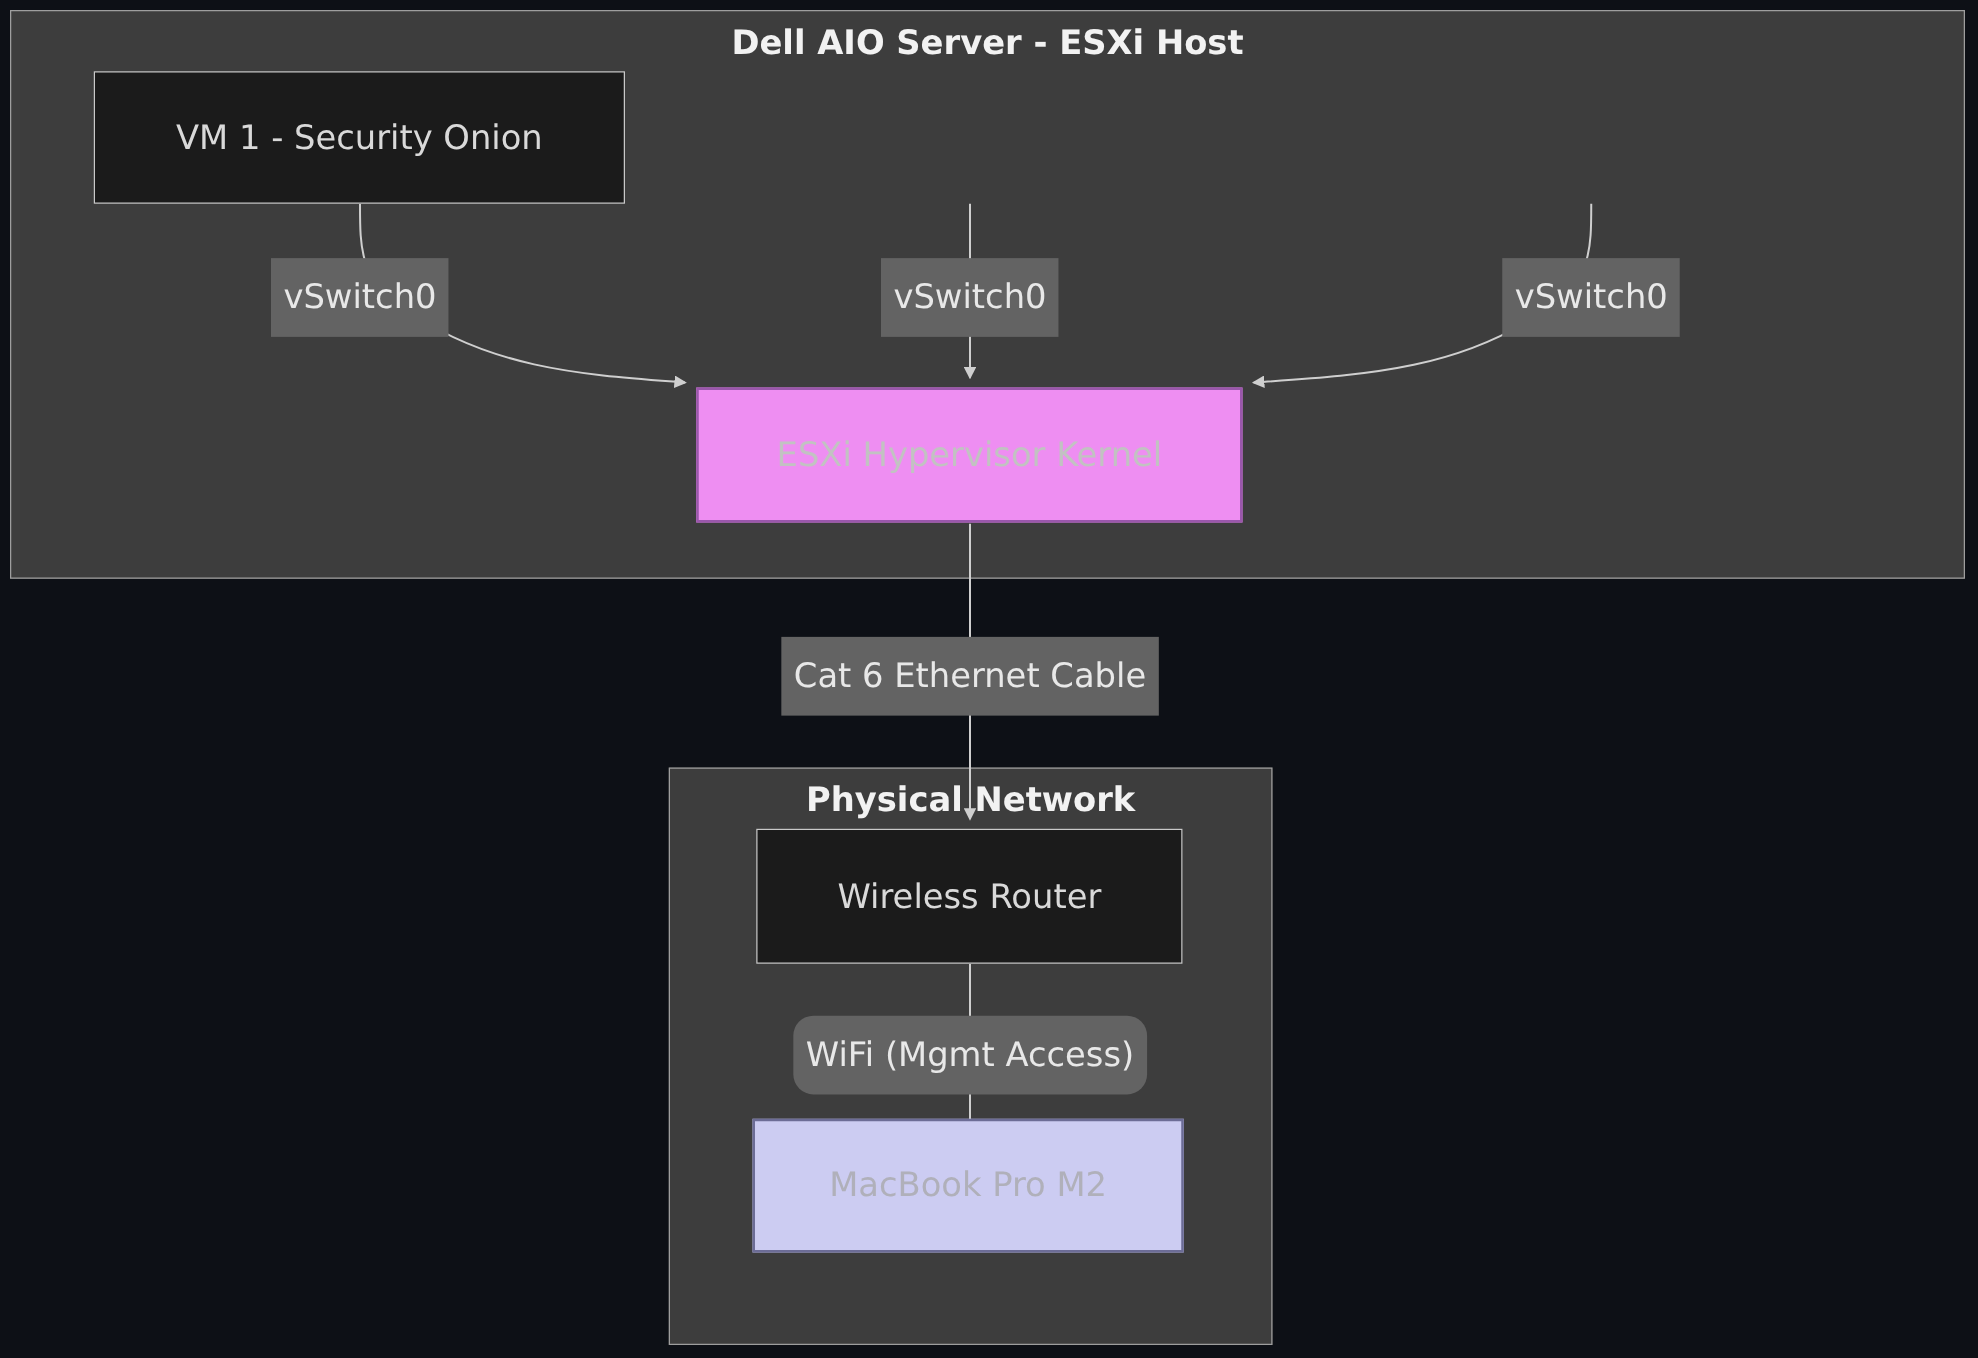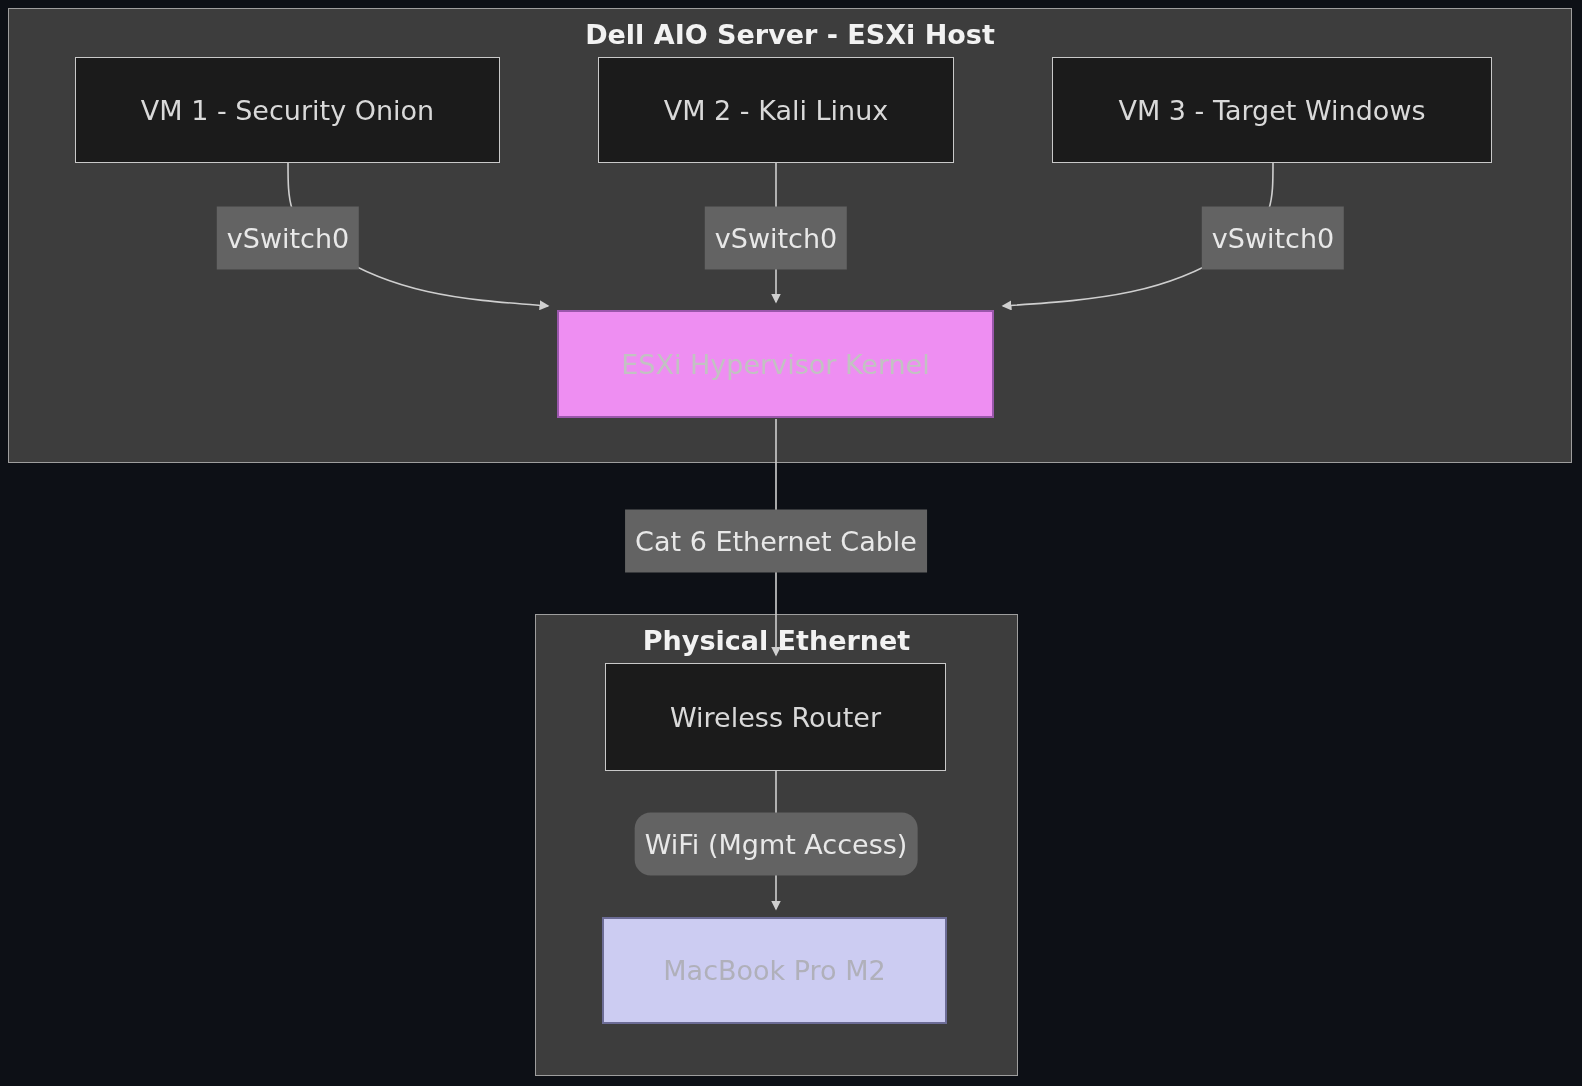--- a/index.html
+++ b/index.html
@@ -44,21 +44,21 @@
   .n-vm2{left:598px;top:57px;width:356px;height:106px;}
   .n-vm3{left:1052px;top:57px;width:440px;height:106px;}
   .n-hyp{
     left:557px;top:310px;width:437px;height:108px;
     background:var(--c-hypervisor-fill,#ee8ef2);
     border:2px solid var(--c-hypervisor-border,#9a57ab);
     color:var(--c-hypervisor-text,#c2c2c2);
   }
   .n-router{left:605px;top:663px;width:341px;height:108px;}
   .n-mac{
-    left:602px;top:917px;width:345px;height:107px;
+    left:602px;top:895px;width:345px;height:107px;
     background:var(--c-macbook-fill,#ccccf2);
     border:2px solid var(--c-macbook-border,#6c6c96);
     color:var(--c-macbook-text,#b0b0ba);
     justify-content:center;
   }
   .edge-label{
     position:absolute;
     transform:translate(-50%,-50%);
     background:var(--c-edge-label-bg,#636363);
     color:var(--c-edge-label-text,#e8e8e8);
@@ -75,21 +75,21 @@
 </head>
 <body>
 
 <div class="canvas">
 
   <div class="group g-esxi">
     <div class="group-title">Dell AIO Server - ESXi Host</div>
   </div>
 
   <div class="group g-phys">
-    <div class="group-title">Physical Ethernet</div>
+    <div class="group-title">Physical Network</div>
   </div>
 
   <svg class="edges" viewBox="0 0 1582 1086">
     <defs>
       <marker id="arrow" markerWidth="10" markerHeight="10" refX="8.5" refY="5" orient="auto" markerUnits="userSpaceOnUse">
         <path class="arrowhead" d="M0,0 L10,5 L0,10 z"></path>
       </marker>
     </defs>
     <path class="edge" marker-end="url(#arrow)" d="M288,163 C288,200 288,222 322,246 C392,296 470,300 548,306"></path>
     <path class="edge" marker-end="url(#arrow)" d="M776,163 L776,302"></path>
@@ -100,26 +100,20 @@
 
   <div class="edge-label el-vs1">vSwitch0</div>
   <div class="edge-label el-vs2">vSwitch0</div>
   <div class="edge-label el-vs3">vSwitch0</div>
   <div class="edge-label el-cat6">Cat 6 Ethernet Cable</div>
   <div class="edge-label el-wifi">WiFi (Mgmt Access)</div>
 
   <div class="node n-vm1">
     <span>VM 1 - Security Onion</span>
   </div>
-  <div class="node n-vm2">
-    <span>VM 2 - Kali Linux</span>
-  </div>
-  <div class="node n-vm3">
-    <span>VM 3 - Target Windows</span>
-  </div>
   <div class="node n-hyp">
     <span>ESXi Hypervisor Kernel</span>
   </div>
   <div class="node n-router">
     <span>Wireless Router</span>
   </div>
   <div class="node n-mac">
     <span>MacBook Pro M2</span>
   </div>
 

